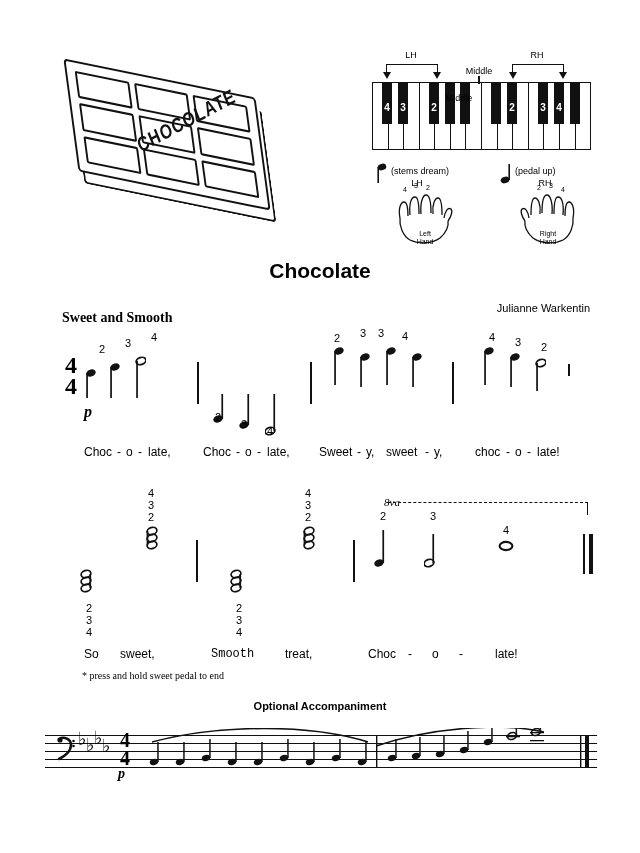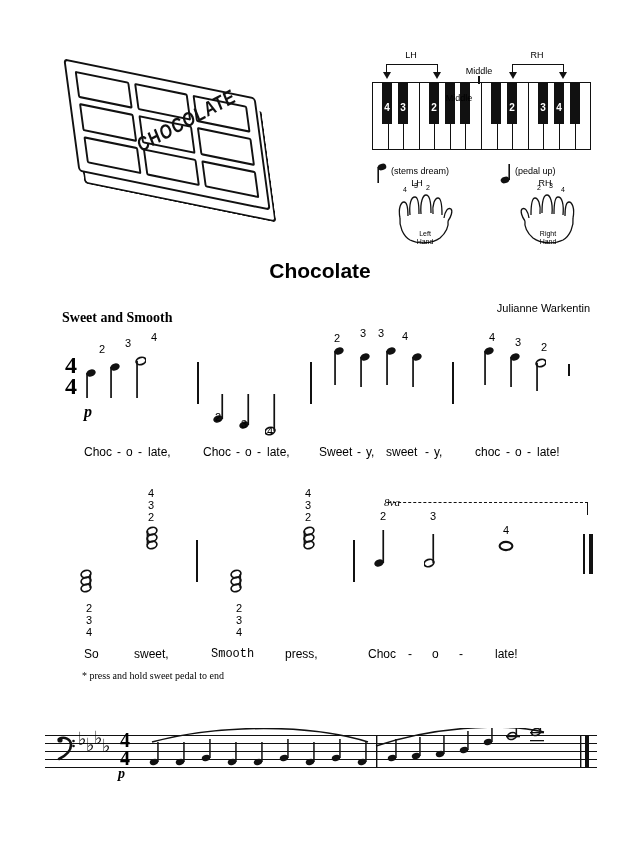--- a/index.html
+++ b/index.html
@@ -631,32 +631,33 @@
         </svg>
     </div>
     <div class="fing" style="left:380px; top:510px;" data-name="fingering">2</div>
     <div class="fing" style="left:430px; top:510px;" data-name="fingering">3</div>
     <div class="fing" style="left:503px; top:524px;" data-name="fingering">4</div>
 
     <div class="barline" style="left:583px; top:534px; height:40px;" data-name="final-barline-thin"></div>
     <div class="barline thick" style="left:589px; top:534px; height:40px;" data-name="final-barline-thick"></div>
 
     <div class="lyric" style="left:84px;" data-name="lyric-syllable">So</div>
-    <div class="lyric" style="left:134px;" data-name="lyric-syllable">sweet,</div>
+    <div class="lyric" style="left:120px;" data-name="lyric-syllable">sweet,</div>
     <div class="lyric" style="left:211px;font-family:Liberation Mono, monospace;" data-name="lyric-syllable">Smooth</div>
-    <div class="lyric" style="left:285px;" data-name="lyric-syllable">press,</div>
+    <div class="lyric" style="left:285px;" data-name="lyric-syllable">treat,</div>
     <div class="lyric" style="left:368px;" data-name="lyric-syllable">Choc</div>
     <div class="lyric" style="left:408px;" data-name="lyric-hyphen">-</div>
     <div class="lyric" style="left:432px;" data-name="lyric-syllable">o</div>
     <div class="lyric" style="left:459px;" data-name="lyric-hyphen">-</div>
     <div class="lyric" style="left:495px;" data-name="lyric-syllable">late!</div>
   </div>
 
   <div class="footnote" style="left:82px; top:670px;" data-name="pedal-footnote">* press and hold sweet pedal to end</div>
 
+  <div class="accomp-title" data-name="accompaniment-title">Optional Accompaniment</div>
 
   <div class="staff5" data-name="accompaniment-staff">
     <div class="ln" style="top:0px;" data-name="staff-line"></div>
     <div class="ln" style="top:8px;" data-name="staff-line"></div>
     <div class="ln" style="top:16px;" data-name="staff-line"></div>
     <div class="ln" style="top:24px;" data-name="staff-line"></div>
     <div class="ln" style="top:32px;" data-name="staff-line"></div>
   </div>
 
   <div class="clef" style="left:55px; top:731px;" data-name="bass-clef-icon">

